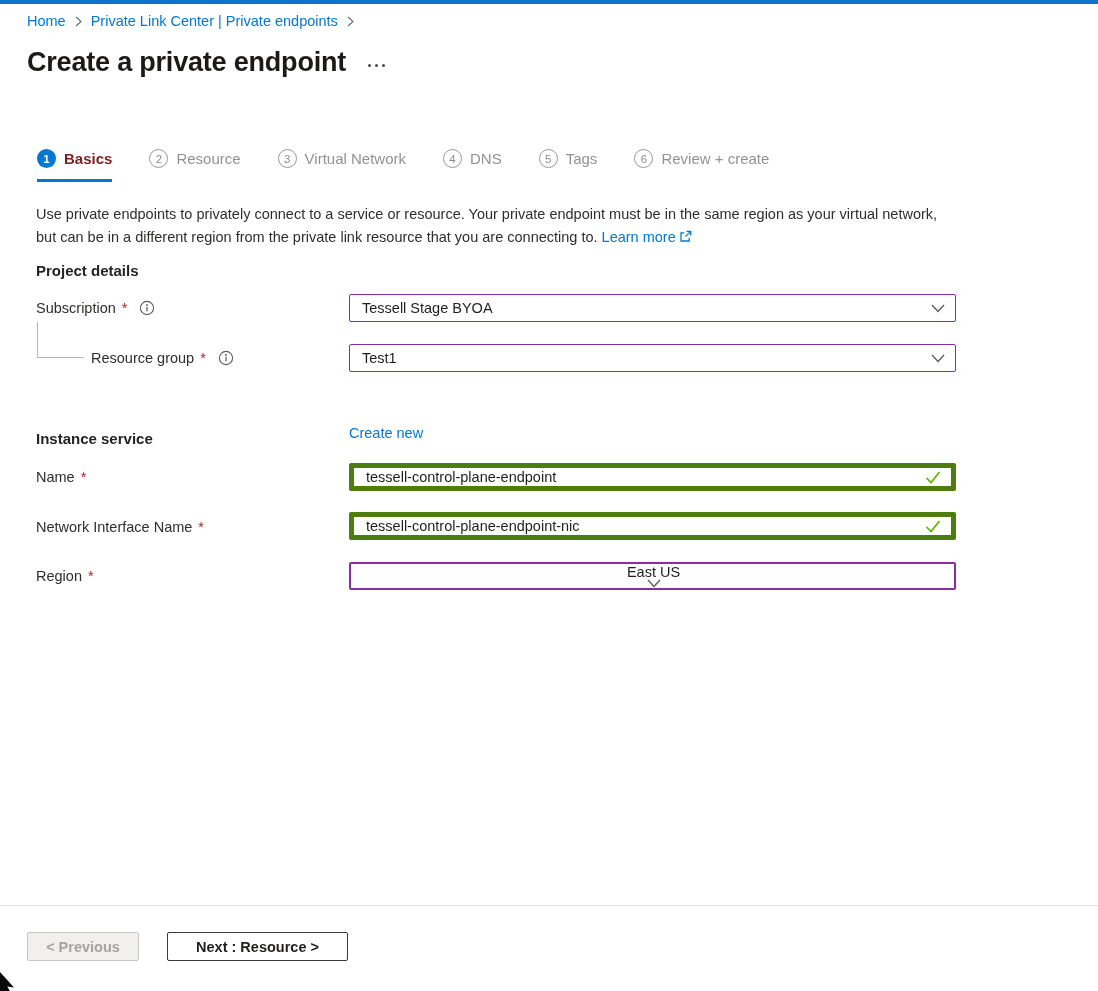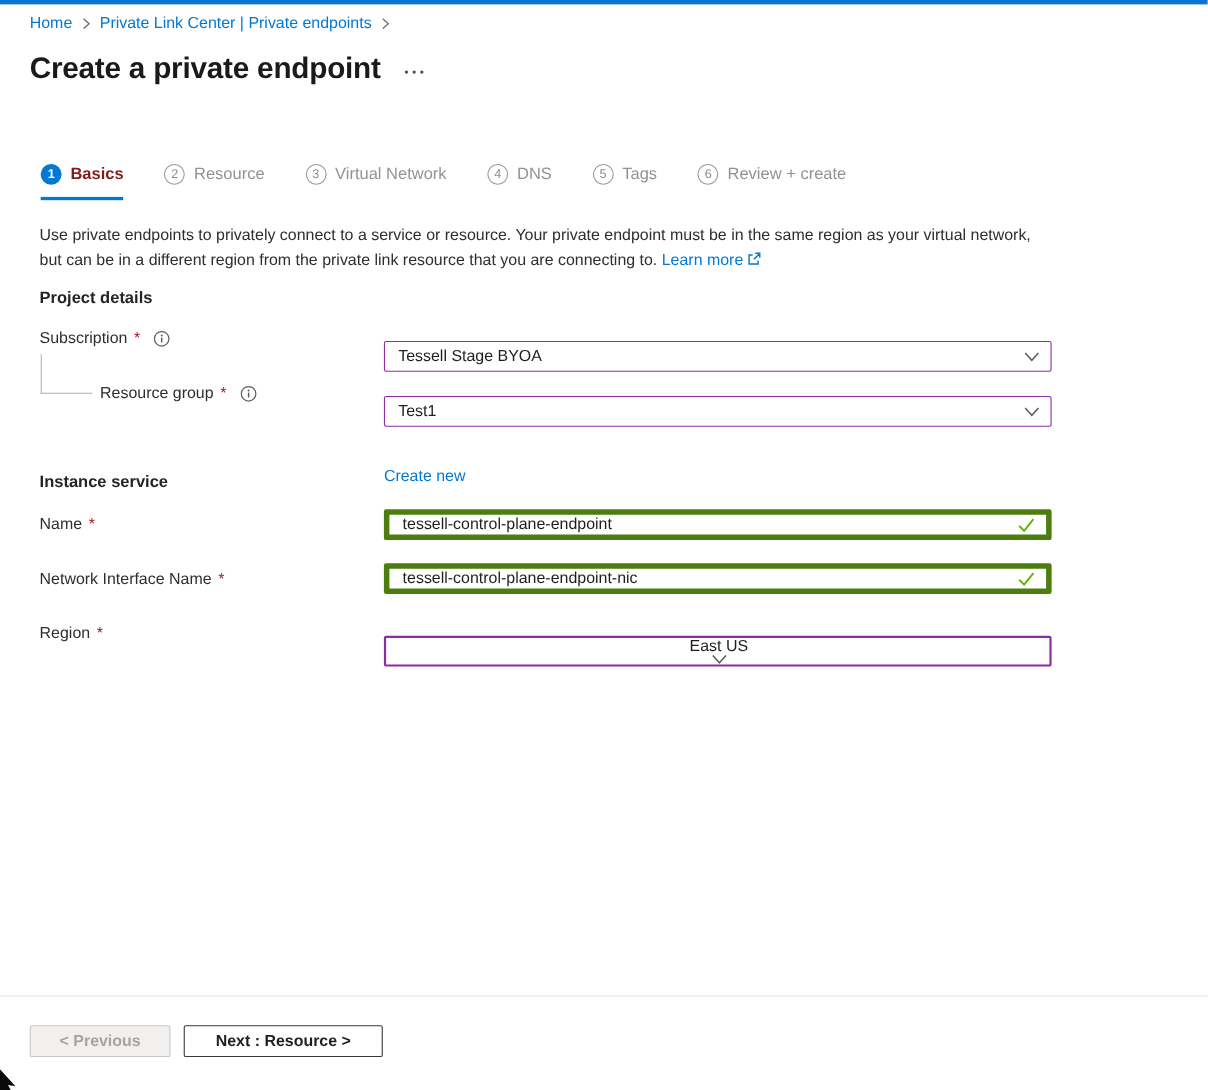--- a/index.html
+++ b/index.html
@@ -67,42 +67,42 @@
     position: absolute; left: 37px; top: 322px; width: 47px; height: 36px;
     border-left: 1px solid #b8b6b4; border-bottom: 1px solid #b8b6b4;
   }
 
   .field {
     position: absolute; left: 349px; width: 607px; height: 28px;
     border-radius: 2px; display: flex; align-items: center;
     padding: 0 10px 0 12px; background: #fff; font-size: 14.5px; color: #201f1e;
   }
   .field .value { flex: 1 1 auto; overflow: hidden; white-space: nowrap; }
-  .select-field { border: 1.5px solid #8a2da5; cursor: pointer; margin-top: 16px; }
+  .select-field { border: 1.5px solid #8a2da5; cursor: pointer; }
   .select-field.thick { border-width: 2px; flex-direction: column; }
   .text-field { border: 5px solid #4d7c0f; }
   .text-field input {
     flex: 1 1 auto; border: none; outline: none; font: inherit; color: inherit; background: transparent;
   }
   .trail-icon { flex: 0 0 auto; display: inline-flex; align-items: center; }
 
   .create-new {
     position: absolute; left: 349px; top: 377px;
     color: #0078d4; font-size: 14.5px; text-decoration: none; cursor: pointer; margin-top: 48px;
   }
 
   
   .footer-divider { position: absolute; top: 905px; left: 0; width: 1098px; height: 1px; background: #e3e1df; }
   .btn {
     position: absolute; top: 932px; height: 29px;
     display: flex; align-items: center; justify-content: center;
     font-family: inherit; font-size: 14.5px; font-weight: 700; border-radius: 2px; cursor: pointer;
   }
   .btn-previous {
-    left: 27px; width: 128px;
+    left: 27px; width: 112px;
     background: #f1f0ef; border: 1px solid #c9c7c5; color: #a6a4a2;
   }
   .btn-next {
     left: 167px; width: 181px;
     background: #ffffff; border: 1.5px solid #3b3a39; color: #201f1e;
   }
 
   .mouse-cursor {
     position: absolute; left: 0; top: 972px; width: 14px; height: 19px;
     background: #0a0a0a;

